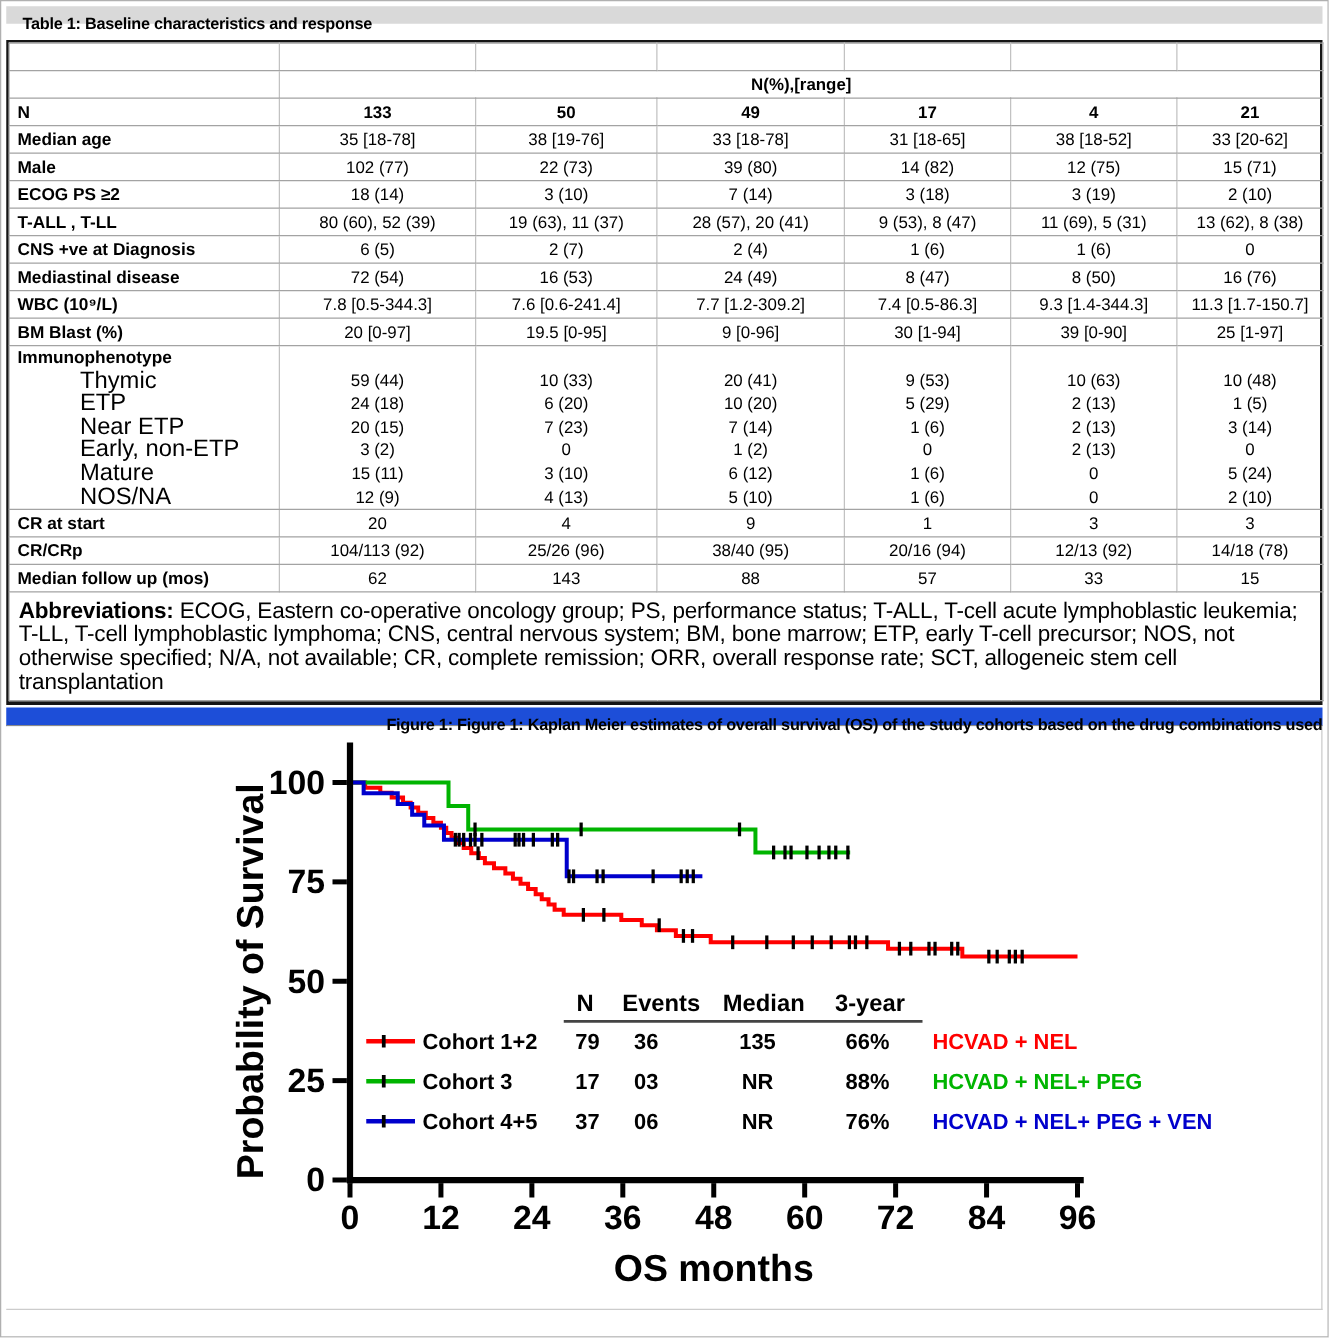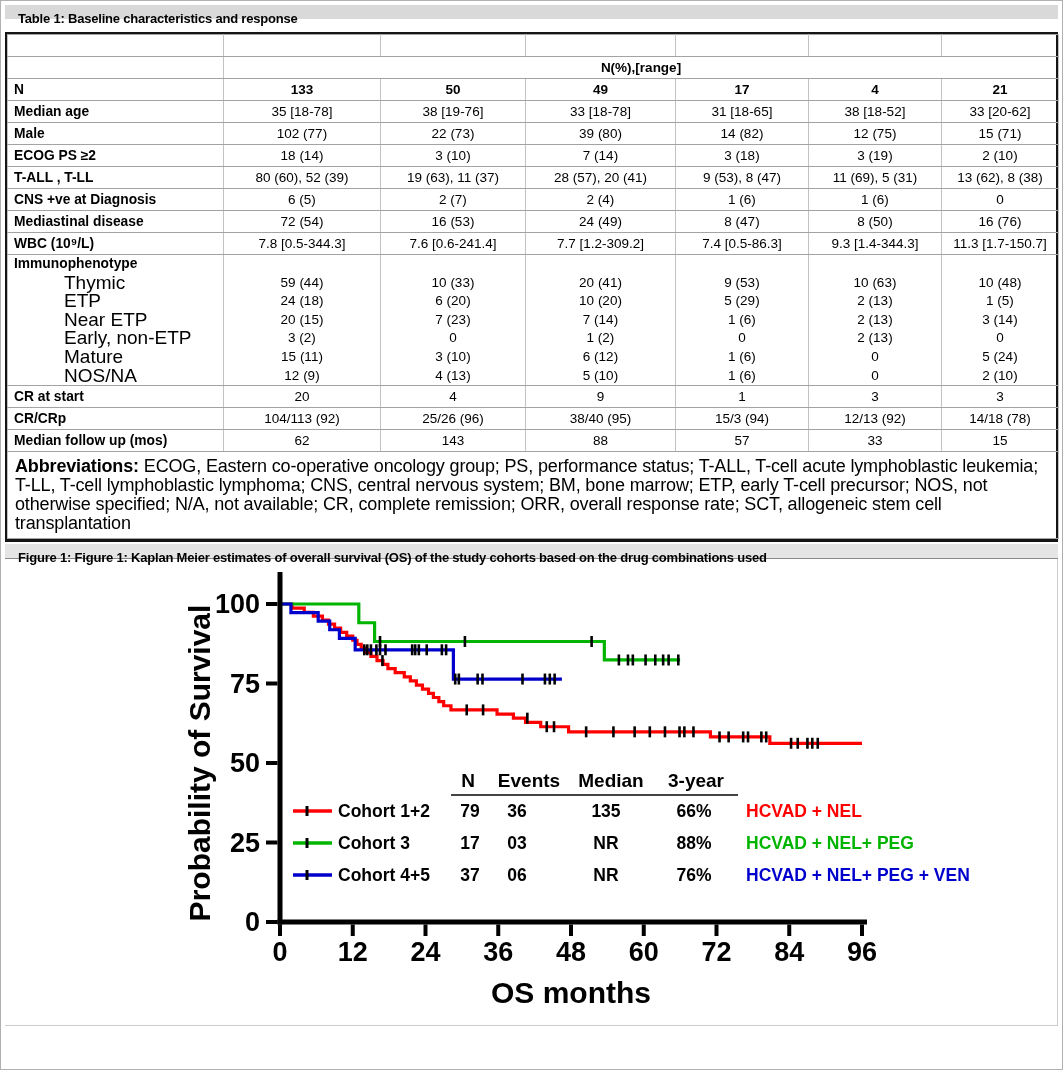--- a/index.html
+++ b/index.html
@@ -14,21 +14,21 @@
      font-size:13.5px;padding:0 4px;height:21px;line-height:20px;color:#000;
      overflow:hidden;white-space:nowrap;}
   td.lab{font-weight:bold;text-align:left;padding-left:6px;font-size:13.8px;}
   td.val{text-align:center;}
   td.bold{font-weight:bold;}
   td.group{font-weight:bold;text-align:center;}
   .mline div{line-height:18.6px;height:18.6px;}
   .sublab{padding-left:50px;font-weight:normal;font-size:19px;}
   td.footer{white-space:normal;font-size:18px;line-height:19px;padding:5px 7px;
             letter-spacing:-0.15px;height:auto;}
-  .figbar{margin-top:2px;background:#e5e5e5;border-bottom:1px solid #8a8a8a;}
+  .figbar{margin-top:2px;background:#1d4ed8;border-bottom:1px solid #8a8a8a;text-align:right;}
   .fig-body{background:#fff;border-right:1px solid #cccccc;border-bottom:1px solid #cccccc;height:466px;}
   svg text{font-family:"Liberation Sans",sans-serif;}
 </style>
 </head>
 <body>
 
 <div class="page">
 
   <div class="bar">
     <span>Table 1: Baseline characteristics and response</span>
@@ -125,20 +125,29 @@
           <tr>
             <td class="lab">WBC (10⁹/L)</td>
             <td class="val">7.8 [0.5-344.3]</td>
             <td class="val">7.6 [0.6-241.4]</td>
             <td class="val">7.7 [1.2-309.2]</td>
             <td class="val">7.4 [0.5-86.3]</td>
             <td class="val">9.3 [1.4-344.3]</td>
             <td class="val">11.3 [1.7-150.7]</td>
           </tr>
           <tr>
+            <td class="lab">BM Blast (%)</td>
+            <td class="val">20 [0-97]</td>
+            <td class="val">19.5 [0-95]</td>
+            <td class="val">9 [0-96]</td>
+            <td class="val">30 [1-94]</td>
+            <td class="val">39 [0-90]</td>
+            <td class="val">25 [1-97]</td>
+          </tr>
+          <tr>
             <td class="lab mline" style="white-space: normal;">
               <div>Immunophenotype</div>
               <div class="sublab">Thymic</div>
               <div class="sublab">ETP</div>
               <div class="sublab">Near ETP</div>
               <div class="sublab">Early, non-ETP</div>
               <div class="sublab">Mature</div>
               <div class="sublab">NOS/NA</div>
             </td>
             <td class="val mline">
@@ -203,21 +212,21 @@
             <td class="val">9</td>
             <td class="val">1</td>
             <td class="val">3</td>
             <td class="val">3</td>
           </tr>
           <tr>
             <td class="lab">CR/CRp</td>
             <td class="val">104/113 (92)</td>
             <td class="val">25/26 (96)</td>
             <td class="val">38/40 (95)</td>
-            <td class="val">15/3 (94)</td>
+            <td class="val">20/16 (94)</td>
             <td class="val">12/13 (92)</td>
             <td class="val">14/18 (78)</td>
           </tr>
           <tr>
             <td class="lab">Median follow up (mos)</td>
             <td class="val">62</td>
             <td class="val">143</td>
             <td class="val">88</td>
             <td class="val">57</td>
             <td class="val">33</td>

